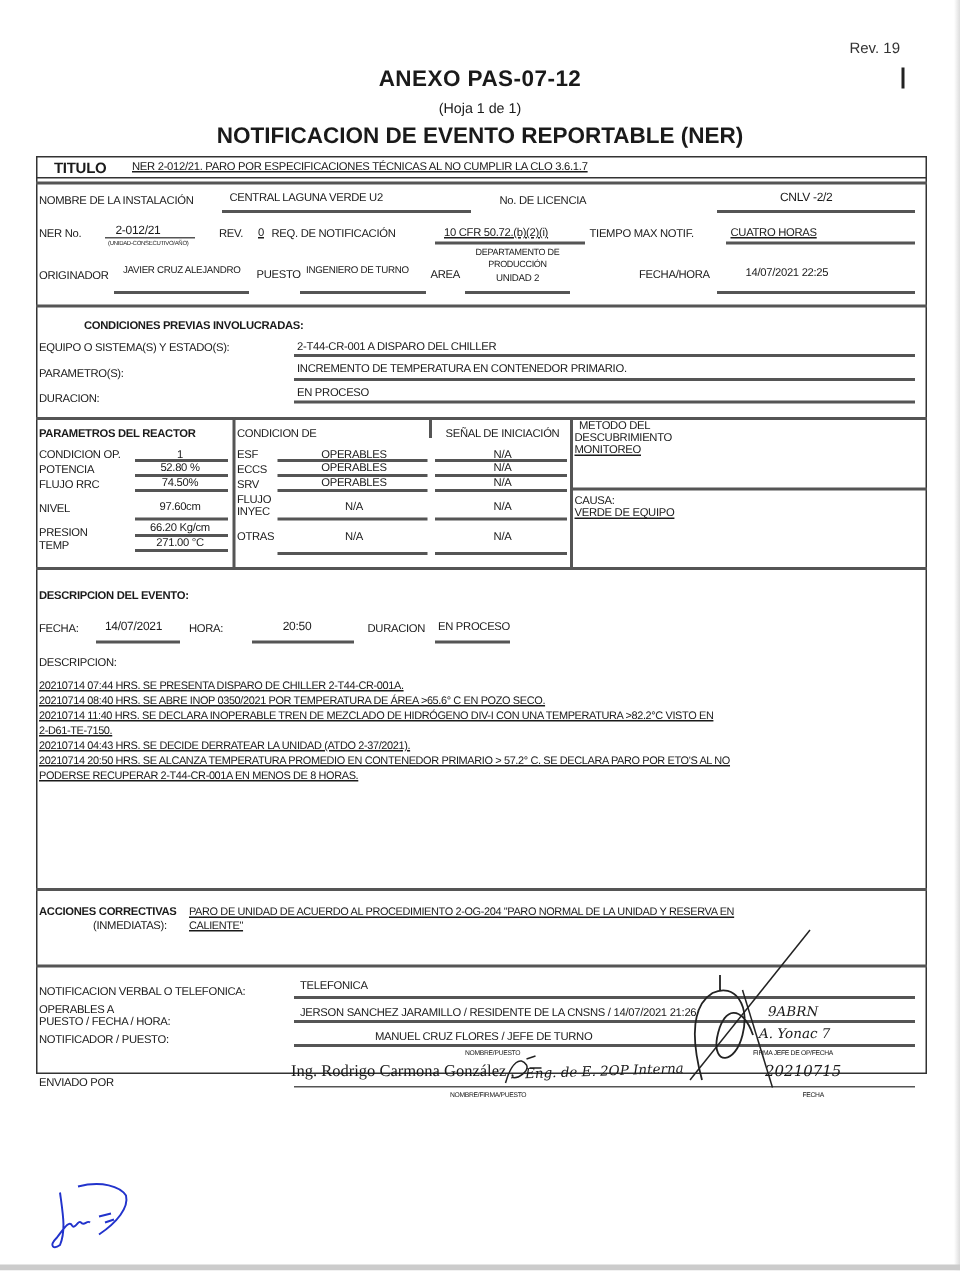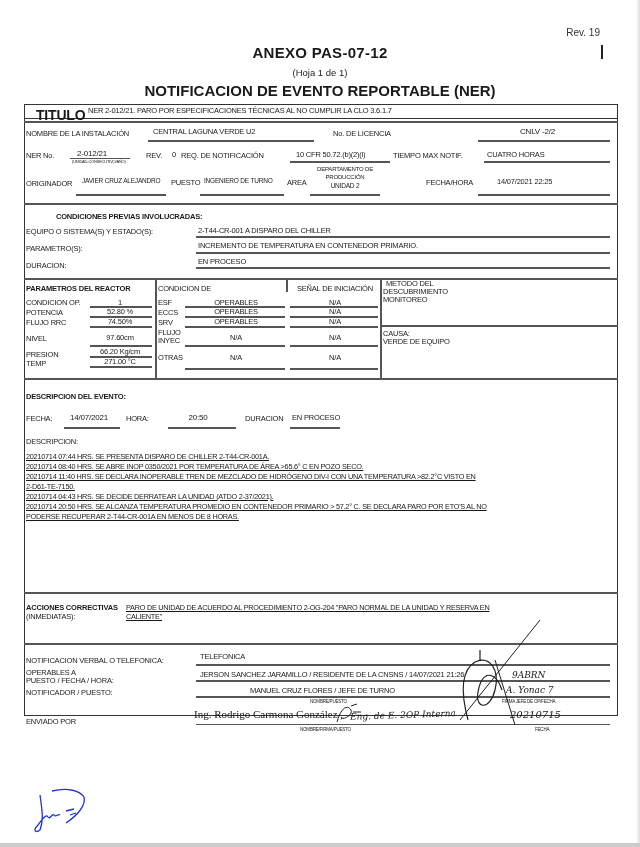--- a/index.html
+++ b/index.html
@@ -7,42 +7,42 @@
          font-family:"Liberation Sans", sans-serif; color:#1a1a1a; }
   .abs { position:absolute; }
   .rev { top:27px; right:40px; font-size:10px; color:#333; }
   .revbar { top:45px; right:37px; width:2px; height:14px; background:#222; }
   .h1 { top:44px; left:0; width:640px; text-align:center; font-size:15px; font-weight:bold; letter-spacing:0.3px; }
   .hoja { top:67px; left:0; width:640px; text-align:center; font-size:9.5px; }
   .h2 { top:82px; left:0; width:640px; text-align:center; font-size:15px; font-weight:bold; }
   .frame { left:24px; top:104px; width:594px; height:612px; border:1.5px solid #333; box-sizing:border-box; }
   .t { font-size:7.5px; white-space:nowrap; letter-spacing:-0.2px; }
   .b { font-weight:bold; }
-  .u { }
+  .u { text-decoration:underline; }
   .hl { position:absolute; height:1.5px; background:#555; }
   .vl { position:absolute; width:1.5px; background:#555; }
   .small { font-size:4px; }
   .desc-line { font-size:7.3px; text-decoration:underline; white-space:nowrap; letter-spacing:-0.25px; }
   .sig { position:absolute; pointer-events:none; }
   .scanedge { right:0; top:0; width:4px; height:847px; background:linear-gradient(to right,#fff,#ddd); }
   .bottomedge { left:0; bottom:0; width:640px; height:4px; background:#ccc; }
 </style>
 </head>
 <body>
 
 <div class="abs rev">Rev. 19</div>
 <div class="abs revbar"></div>
 <div class="abs h1">ANEXO PAS-07-12</div>
 <div class="abs hoja">(Hoja 1 de 1)</div>
 <div class="abs h2">NOTIFICACION DE EVENTO REPORTABLE (NER)</div>
 
 <div class="abs frame"></div>
 
 <div class="abs" style="left:24px;top:104px;width:594px;height:14px;border-bottom:1.5px solid #333;"></div>
-<div class="abs t b" style="left:36px;top:107px;font-size:14px;">TITULO</div>
+<div class="abs t b" style="left:36px;top:107px;font-size:10px;">TITULO</div>
 <div class="abs t u" style="left:88px;top:106px;">NER 2-012/21. PARO POR ESPECIFICACIONES TÉCNICAS AL NO CUMPLIR LA CLO 3.6.1.7</div>
 <div class="hl" style="left:24px;top:121px;width:594px;"></div>
 
 <div class="abs t" style="left:26px;top:129px;">NOMBRE DE LA INSTALACIÓN</div>
 <div class="abs t" style="left:153px;top:127px;">CENTRAL LAGUNA VERDE U2</div>
 <div class="hl" style="left:148px;top:140px;width:166px;"></div>
 <div class="abs t" style="left:333px;top:129px;">No. DE LICENCIA</div>
 <div class="abs t" style="left:520px;top:127px;font-size:8px;">CNLV -2/2</div>
 <div class="hl" style="left:478px;top:140px;width:132px;"></div>
 
@@ -170,21 +170,21 @@
 <div class="abs desc-line" style="left:26px;top:462px;">20210714 08:40 HRS. SE ABRE INOP 0350/2021 POR TEMPERATURA DE ÁREA &gt;65.6° C EN POZO SECO.</div>
 <div class="abs desc-line" style="left:26px;top:472px;">20210714 11:40 HRS. SE DECLARA INOPERABLE TREN DE MEZCLADO DE HIDRÓGENO DIV-I CON UNA TEMPERATURA &gt;82.2°C VISTO EN</div>
 <div class="abs desc-line" style="left:26px;top:482px;">2-D61-TE-7150.</div>
 <div class="abs desc-line" style="left:26px;top:492px;">20210714 04:43 HRS. SE DECIDE DERRATEAR LA UNIDAD (ATDO 2-37/2021).</div>
 <div class="abs desc-line" style="left:26px;top:502px;">20210714 20:50 HRS. SE ALCANZA TEMPERATURA PROMEDIO EN CONTENEDOR PRIMARIO &gt; 57.2° C. SE DECLARA PARO POR ETO'S AL NO</div>
 <div class="abs desc-line" style="left:26px;top:512px;">PODERSE RECUPERAR 2-T44-CR-001A EN MENOS DE 8 HORAS.</div>
 
 <div class="hl" style="left:24px;top:592px;width:594px;"></div>
 
 <div class="abs t b" style="left:26px;top:603px;">ACCIONES CORRECTIVAS</div>
-<div class="abs t" style="left:26px;top:612px;">(INMEDIATAS):</div>
+<div class="abs t" style="left:26px;top:612px;padding-left:36px;">(INMEDIATAS):</div>
 <div class="abs desc-line" style="left:126px;top:603px;">PARO DE UNIDAD DE ACUERDO AL PROCEDIMIENTO 2-OG-204 "PARO NORMAL DE LA UNIDAD Y RESERVA EN</div>
 <div class="abs desc-line" style="left:126px;top:612px;">CALIENTE"</div>
 
 <div class="hl" style="left:24px;top:643px;width:594px;"></div>
 
 <div class="abs t" style="left:26px;top:656px;">NOTIFICACION VERBAL O TELEFONICA:</div>
 <div class="abs t" style="left:200px;top:652px;">TELEFONICA</div>
 <div class="hl" style="left:196px;top:664px;width:414px;"></div>
 
 <div class="abs t" style="left:26px;top:668px;">OPERABLES A</div>

